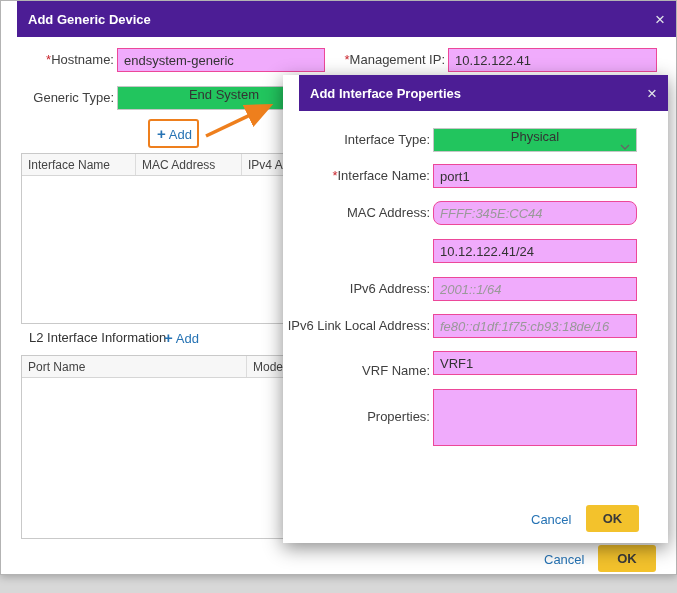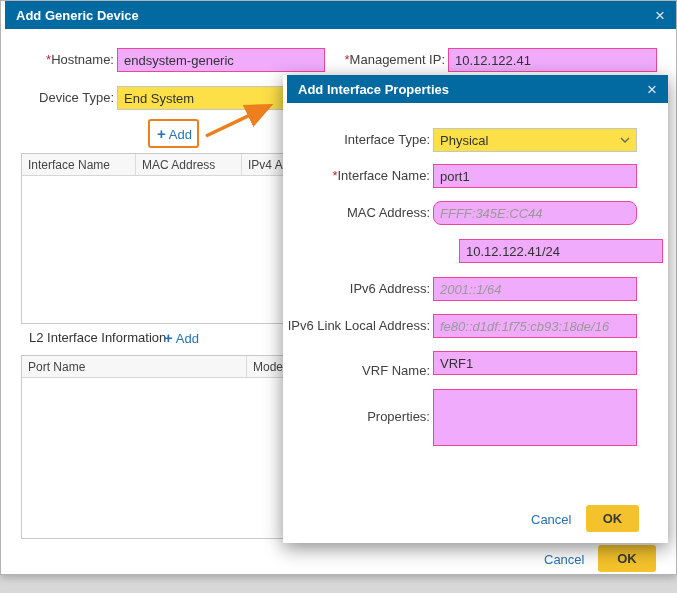--- a/index.html
+++ b/index.html
@@ -4,32 +4,32 @@
 <style>
   * { margin:0; padding:0; box-sizing:border-box; }
   html,body { background:#d8d8d8; }
   body { font-family:"Liberation Sans", sans-serif; }
   .stage { position:relative; width:677px; height:593px; overflow:hidden; background:#d8d8d8; }
 
   .dialog { position:absolute; background:#fff; }
   .main-dialog { left:0; top:0; width:677px; height:575px; border:1px solid #b3b3b3; box-shadow:0 2px 8px rgba(0,0,0,.25); z-index:1; }
   .iface-dialog { left:283px; top:75px; width:385px; height:468px; box-shadow:0 5px 18px rgba(0,0,0,.45); z-index:10; }
 
-  .dlg-header { position:absolute; left:4px; top:0; right:0; height:28px; background:#0369a1; display:flex; align-items:center; padding:0 11px; }
+  .dlg-header { position:absolute; left:16px; top:0; right:0; height:36px; background:#4c1d95; display:flex; align-items:center; padding:0 11px; }
   .dlg-title { color:#fff; font-size:13px; font-weight:bold; flex:1; white-space:nowrap; }
   .dlg-close { color:#e2e6e9; font-size:17px; line-height:1; cursor:pointer; font-weight:normal; }
 
   .m-lbl { position:absolute; text-align:right; font-size:13px; color:#404040; line-height:24px; white-space:nowrap; }
   .req { color:#c9252d; }
 
   .tinput { position:absolute; height:24px; border:1px solid #ec4899; font-size:13px; padding:0 6px; color:#333; font-family:Liberation Sans, sans-serif; background:#f0abfc; outline:none; }
   .tinput::placeholder { color:#999; font-style:italic; }
   textarea.tinput { padding:3px 6px; resize:none; }
 
-  .selectbox { position:absolute; height:24px; border:1px solid #c6c6c6; background:#fde047; font-size:13px; color:#333; display:flex; align-items:center; padding:9px 6px; cursor:pointer; }
+  .selectbox { position:absolute; height:24px; border:1px solid #c6c6c6; background:#22c55e; font-size:13px; color:#333; display:flex; align-items:center; padding:0 6px; cursor:pointer;flex-direction:column; }
   .selectbox .chev { margin-left:auto; flex:0 0 auto; }
 
   .section-lbl { position:absolute; font-size:13px; color:#333; line-height:24px; white-space:nowrap; }
   .add-link { position:absolute; color:#2673b4; font-size:13px; line-height:24px; cursor:pointer; white-space:nowrap; }
   .add-plus { font-size:15px; font-weight:bold; margin-right:3px; }
 
   .tbl { position:absolute; border:1px solid #c9c9c9; background:#fff; overflow:hidden; }
   .tbl-head { display:flex; height:22px; background:#f7f7f7; border-bottom:1px solid #d6d6d6; }
   .tbl-col { font-size:12px; color:#444; padding:4px 6px 0 6px; border-right:1px solid #dcdcdc; overflow:hidden; white-space:nowrap; }
   .tbl-body { background:#fff; }
@@ -59,21 +59,21 @@
       <span class="req">*</span><span>Hostname:</span>
     </label>
     <input class="tinput" style="left: 116px; top: 47px; width: 208px;" value="endsystem-generic">
 
     <label class="m-lbl" style="left:334px; top:47px; width:110px;">
       <span class="req">*</span><span>Management IP:</span>
     </label>
     <input class="tinput" style="left: 447px; top: 47px; width: 209px;" value="10.12.122.41">
 
     <label class="m-lbl" style="left:18px; top:85px; width:95px;">
-      <span>Device Type:</span>
+      <span>Generic Type:</span>
     </label>
     <div class="selectbox" style="left:116px; top:85px; width:214px;">
       <span>End System</span>
       <svg class="chev" width="10" height="6" viewBox="0 0 10 6">
           <polyline points="1,1 5,5 9,1" fill="none" stroke="#666" stroke-width="1.4"></polyline>
         </svg>
     </div>
 
     <span class="section-lbl" style="left:28px; top:120px;margin-top:36px;">L3 Interface Information</span>
     <div class="annot-box" style="left:147px; top:118px; width:51px; height:29px;"></div>
@@ -136,21 +136,21 @@
     <label class="if-lbl" style="top:89px;">
       <span class="req">*</span><span>Interface Name:</span>
     </label>
     <input class="tinput if-ctl" style="position: absolute; top: 89px;" value="port1">
 
     <label class="if-lbl" style="top:126px;">
       <span>MAC Address:</span>
     </label>
     <input class="tinput if-ctl" style="position: absolute; top: 126px; border-radius: 8px;" placeholder="FFFF:345E:CC44">
 
-    <input class="tinput if-ctl" style="position: absolute; top: 164px; margin-left: 26px;" value="10.12.122.41/24">
+    <input class="tinput if-ctl" style="position: absolute; top: 164px;" value="10.12.122.41/24">
 
     <label class="if-lbl" style="top:202px;">
       <span>IPv6 Address:</span>
     </label>
     <input class="tinput if-ctl" style="position: absolute; top: 202px;" placeholder="2001::1/64">
 
     <label class="if-lbl" style="top:239px;">
       <span>IPv6 Link Local Address:</span>
     </label>
     <input class="tinput if-ctl" style="position: absolute; top: 239px;" placeholder="fe80::d1df:1f75:cb93:18de/16">

